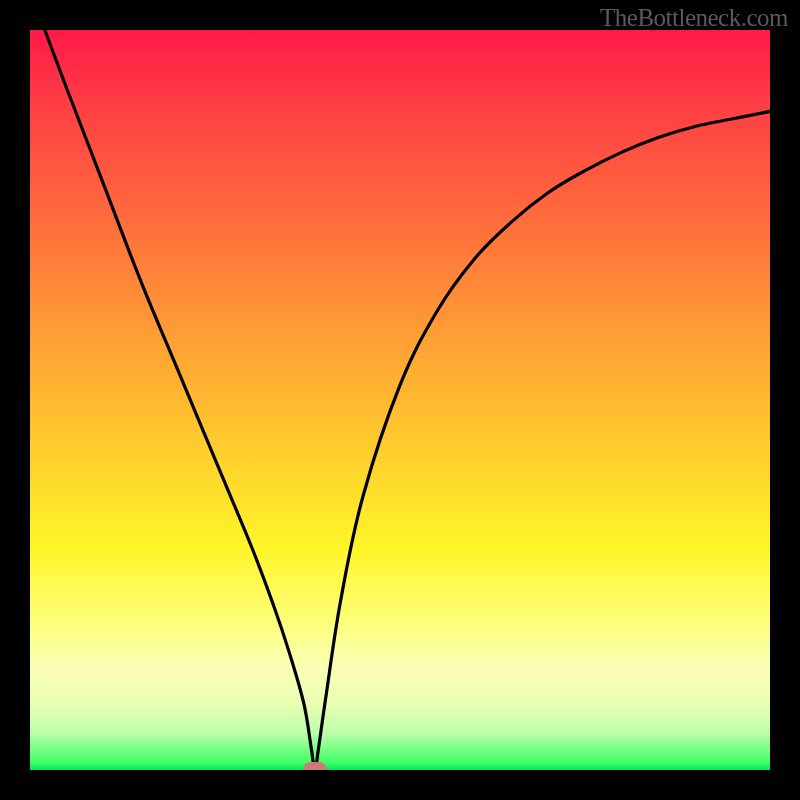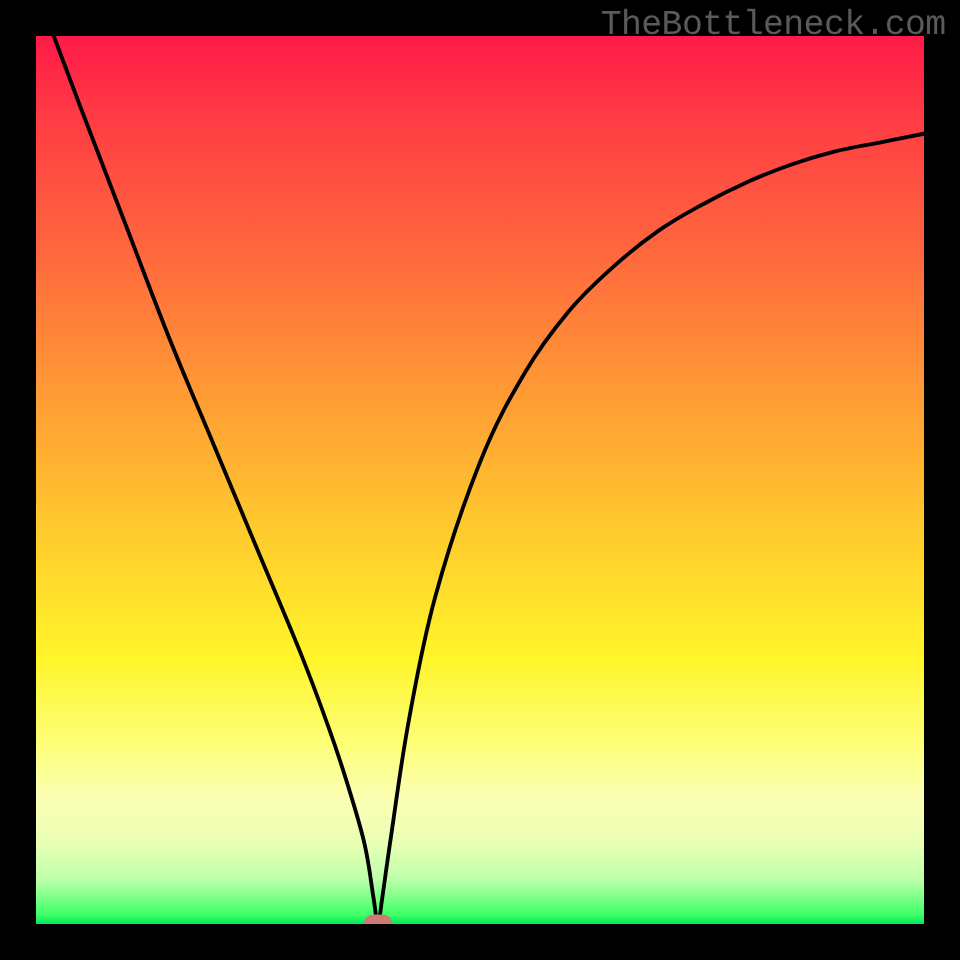--- a/index.html
+++ b/index.html
@@ -8,22 +8,22 @@
     width: 800px;
     height: 800px;
     background: #000;
     position: relative;
     overflow: hidden;
   }
   .watermark {
     position: absolute;
     top: 4px;
     right: 12px;
-    font-family: Liberation Mono, monospace;
-    font-size: 29px;
+    font-family: Liberation Serif, serif;
+    font-size: 25px;
     color: #5a5a5a;
     z-index: 10;
     letter-spacing: -0.5px;
   }
   .frame {
     position: absolute;
     top: 30px;
     left: 30px;
     width: 740px;
     height: 740px;

